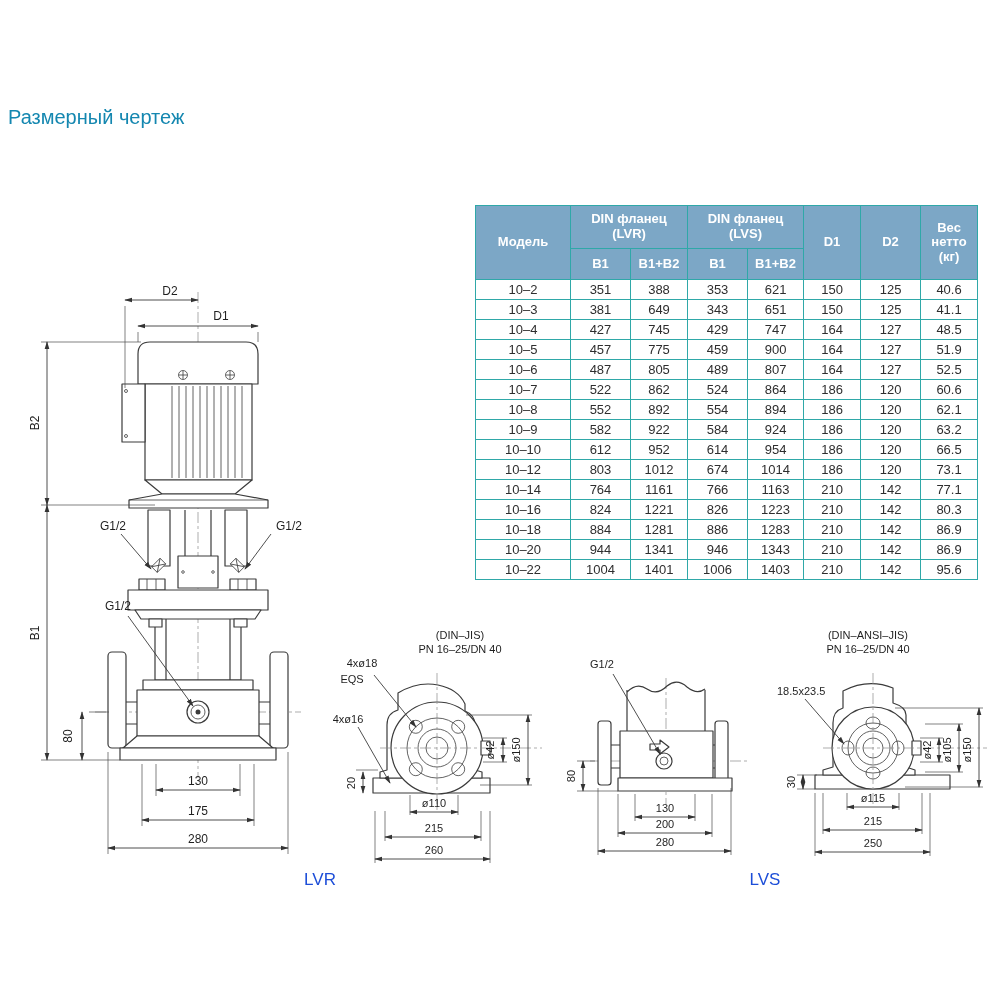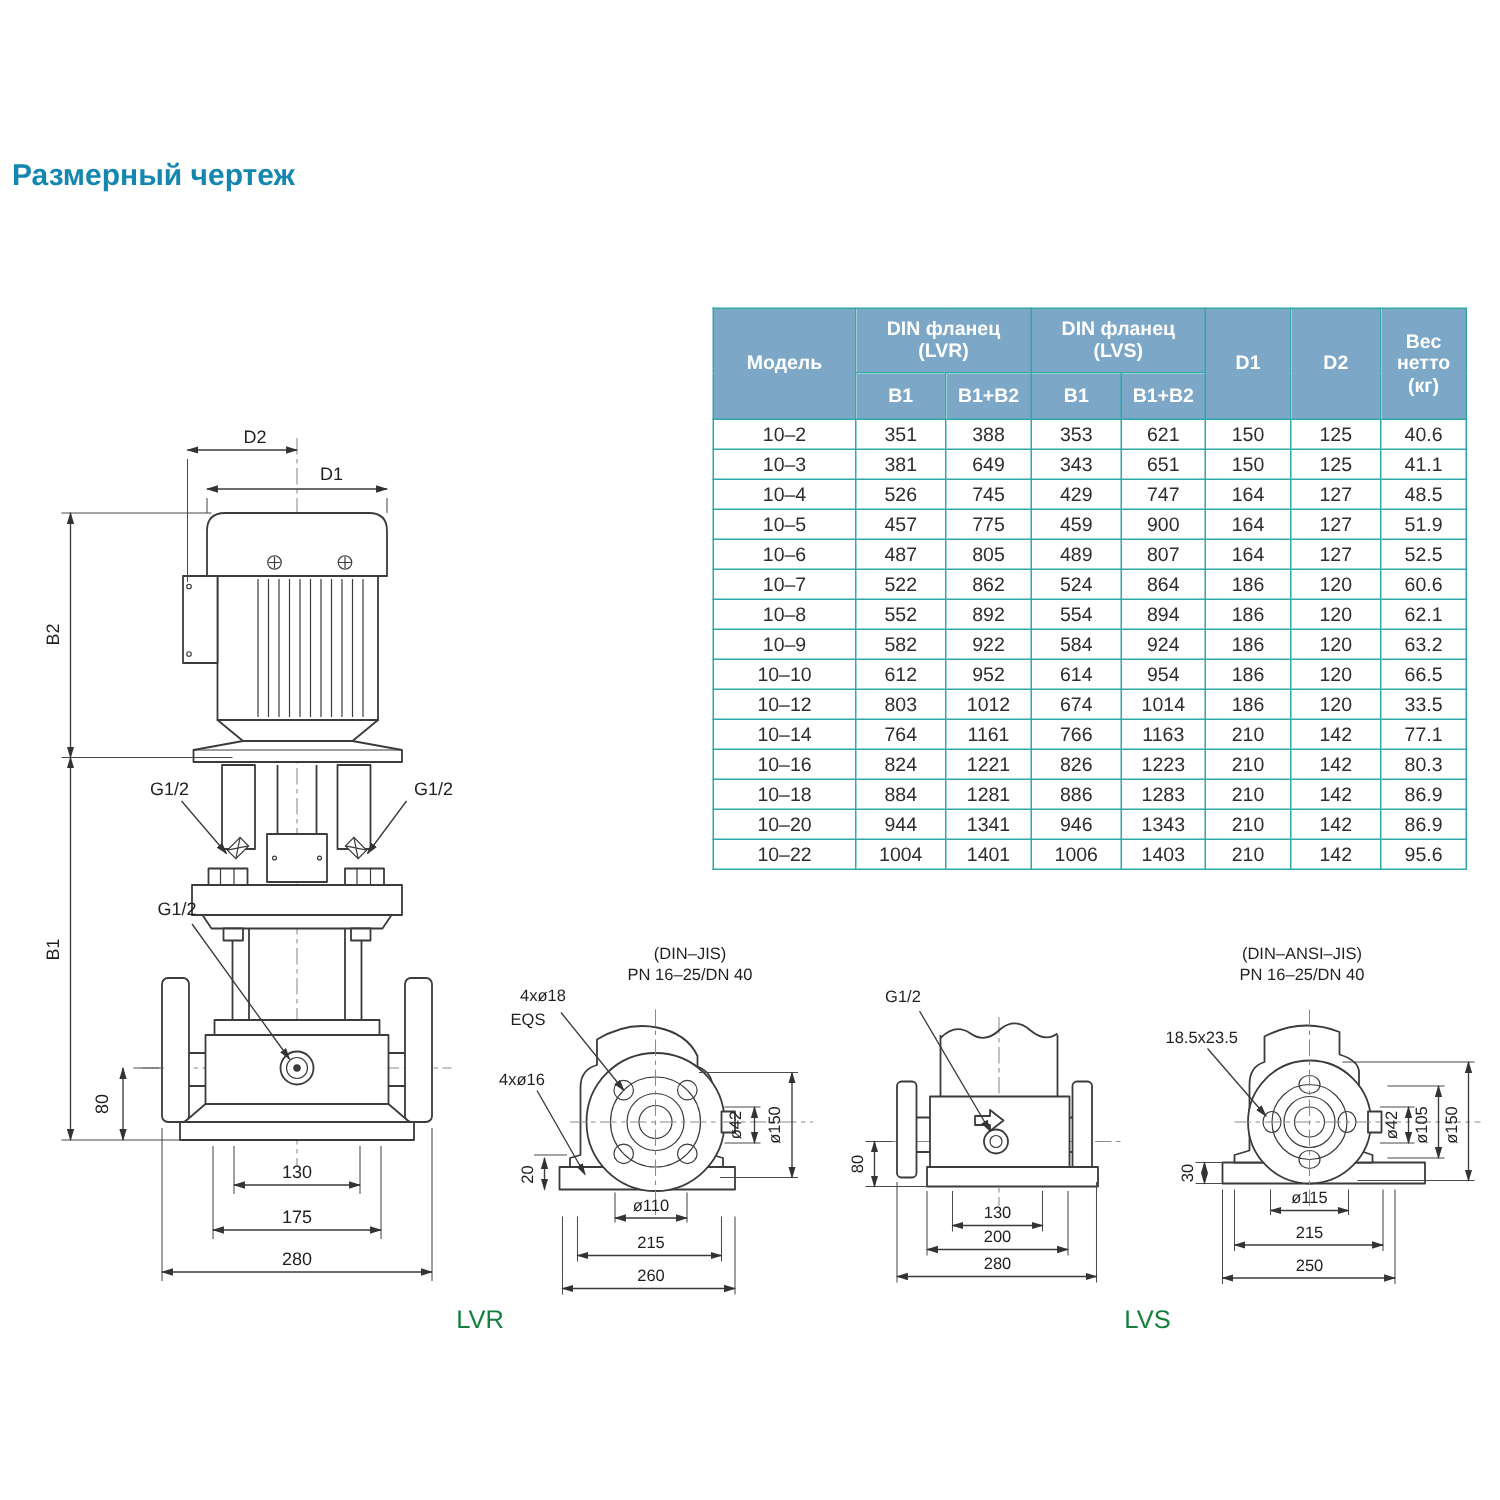--- a/index.html
+++ b/index.html
@@ -1,18 +1,18 @@
 <!DOCTYPE html>
 <html><head>
 <meta charset="utf-8">
 <style>
   html,body{margin:0;padding:0}
   body{width:1000px;height:1000px;background:#ffffff;position:relative;
        font-family:"Liberation Sans",sans-serif;overflow:hidden}
-  .page-title{position:absolute;left:8px;top:106px;font-size:20px;font-weight:bold;color:#1487b0}
+  .page-title{position:absolute;left:8px;top:106px;font-size:20px;font-weight:normal;color:#1487b0}
 
   
   table.dims{position:absolute;left:475px;top:205px;width:502px;border-collapse:collapse;
              table-layout:fixed;font-size:13px;color:#2e2e2e;background:#fff}
   table.dims th,table.dims td{border:1.5px solid #2fa8a8;text-align:center;vertical-align:middle;
              padding:0;overflow:hidden}
   table.dims th{background:#7ca7c6;color:#ffffff;font-weight:bold;line-height:1.12;padding:2px 2px}
   table.dims tr.group th{height:38px}
   table.dims tr.sub th{height:26px}
   table.dims td{height:19px;line-height:19px}
@@ -22,21 +22,21 @@
   svg text{font-family:"Liberation Sans",sans-serif}
   .ln{fill:none;stroke:#3b3b3b;stroke-width:1.2;stroke-linejoin:round}
   .lnw{fill:#ffffff;stroke:#3b3b3b;stroke-width:1.2;stroke-linejoin:round}
   .thin{fill:none;stroke:#3b3b3b;stroke-width:0.8}
   .ext{stroke:#4a4a4a;stroke-width:0.7;fill:none}
   .dim{stroke:#3b3b3b;stroke-width:0.9;fill:none;marker-start:url(#arr);marker-end:url(#arr)}
   .lead{stroke:#3b3b3b;stroke-width:0.9;fill:none;marker-end:url(#arr)}
   .cl{stroke:#8a8a8a;stroke-width:0.7;stroke-dasharray:11 3 3 3;fill:none}
   .dtxt{font-size:12px;fill:#1f1f1f}
   .dtxt2{font-size:11px;fill:#1f1f1f}
-  .cap{position:absolute;width:80px;text-align:center;font-size:17px;color:#15803d}
+  .cap{position:absolute;width:80px;text-align:center;font-size:17px;color:#1d4ed8}
 </style>
 </head>
 <body>
 
 <svg width="0" height="0" style="position:absolute" aria-hidden="true">
   <defs>
     <marker id="arr" viewBox="0 0 10 6" refX="9" refY="3" markerWidth="9" markerHeight="6" orient="auto-start-reverse">
       <path d="M0,0 L10,3 L0,6 Z" fill="#333"></path>
     </marker>
   </defs>
@@ -87,21 +87,21 @@
     <td>381</td>
     <td>649</td>
     <td>343</td>
     <td>651</td>
     <td>150</td>
     <td>125</td>
     <td>41.1</td>
   </tr>
       <tr>
     <td>10–4</td>
-    <td>526</td>
+    <td>427</td>
     <td>745</td>
     <td>429</td>
     <td>747</td>
     <td>164</td>
     <td>127</td>
     <td>48.5</td>
   </tr>
       <tr>
     <td>10–5</td>
     <td>457</td>
@@ -163,21 +163,21 @@
     <td>66.5</td>
   </tr>
       <tr>
     <td>10–12</td>
     <td>803</td>
     <td>1012</td>
     <td>674</td>
     <td>1014</td>
     <td>186</td>
     <td>120</td>
-    <td>33.5</td>
+    <td>73.1</td>
   </tr>
       <tr>
     <td>10–14</td>
     <td>764</td>
     <td>1161</td>
     <td>766</td>
     <td>1163</td>
     <td>210</td>
     <td>142</td>
     <td>77.1</td>

